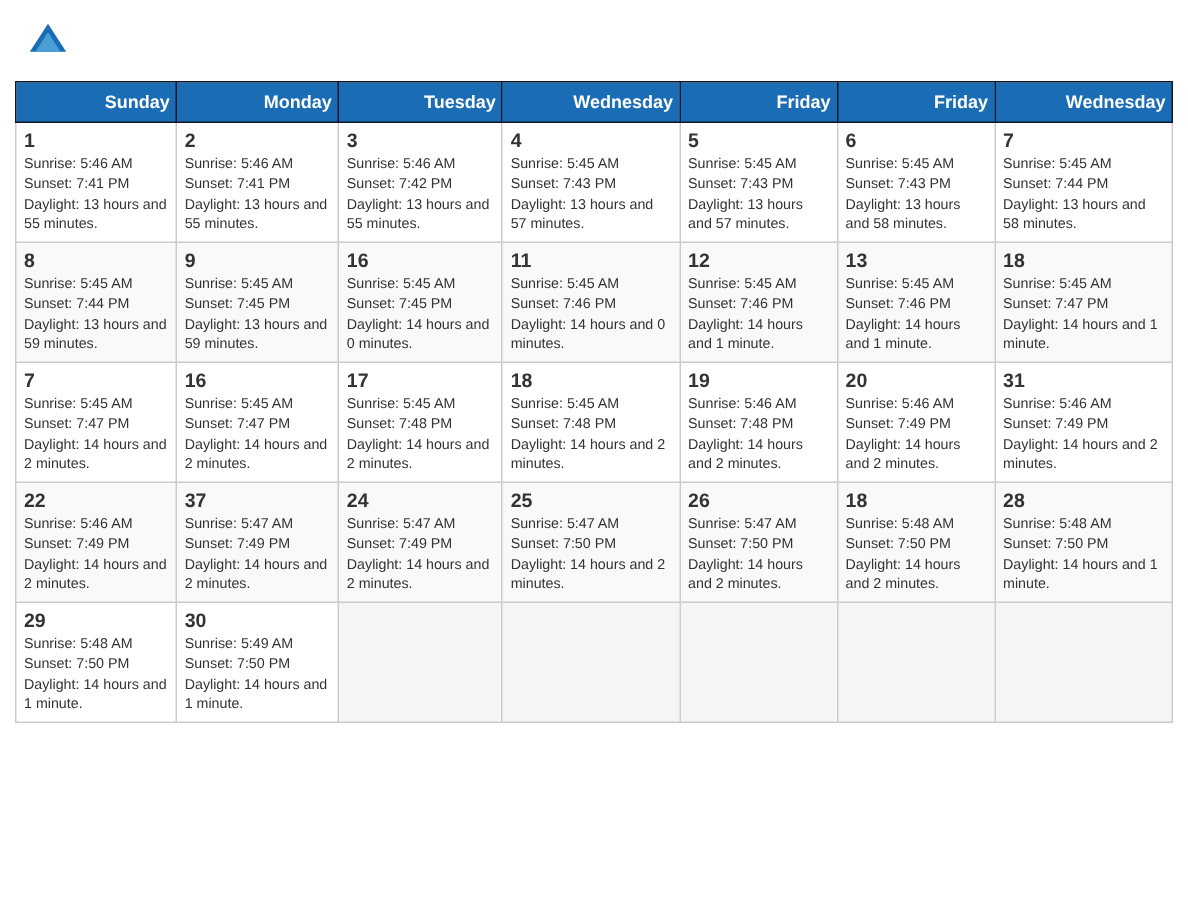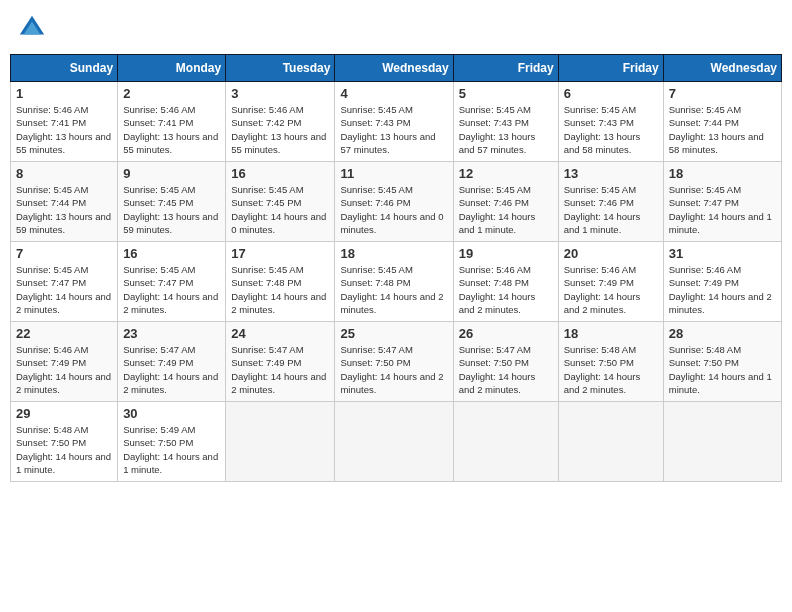--- a/index.html
+++ b/index.html
@@ -218,21 +218,21 @@
           <span class="day-number">31</span>
           <div class="day-content">Sunrise: 5:46 AM<br>Sunset: 7:49 PM<br>Daylight: 14 hours and 2 minutes.</div>
         </td>
       </tr>
       <tr>
         <td>
           <span class="day-number">22</span>
           <div class="day-content">Sunrise: 5:46 AM<br>Sunset: 7:49 PM<br>Daylight: 14 hours and 2 minutes.</div>
         </td>
         <td>
-          <span class="day-number">23</span>
+          <span class="day-number">37</span>
           <div class="day-content">Sunrise: 5:47 AM<br>Sunset: 7:49 PM<br>Daylight: 14 hours and 2 minutes.</div>
         </td>
         <td>
           <span class="day-number">24</span>
           <div class="day-content">Sunrise: 5:47 AM<br>Sunset: 7:49 PM<br>Daylight: 14 hours and 2 minutes.</div>
         </td>
         <td>
           <span class="day-number">25</span>
           <div class="day-content">Sunrise: 5:47 AM<br>Sunset: 7:50 PM<br>Daylight: 14 hours and 2 minutes.</div>
         </td>

